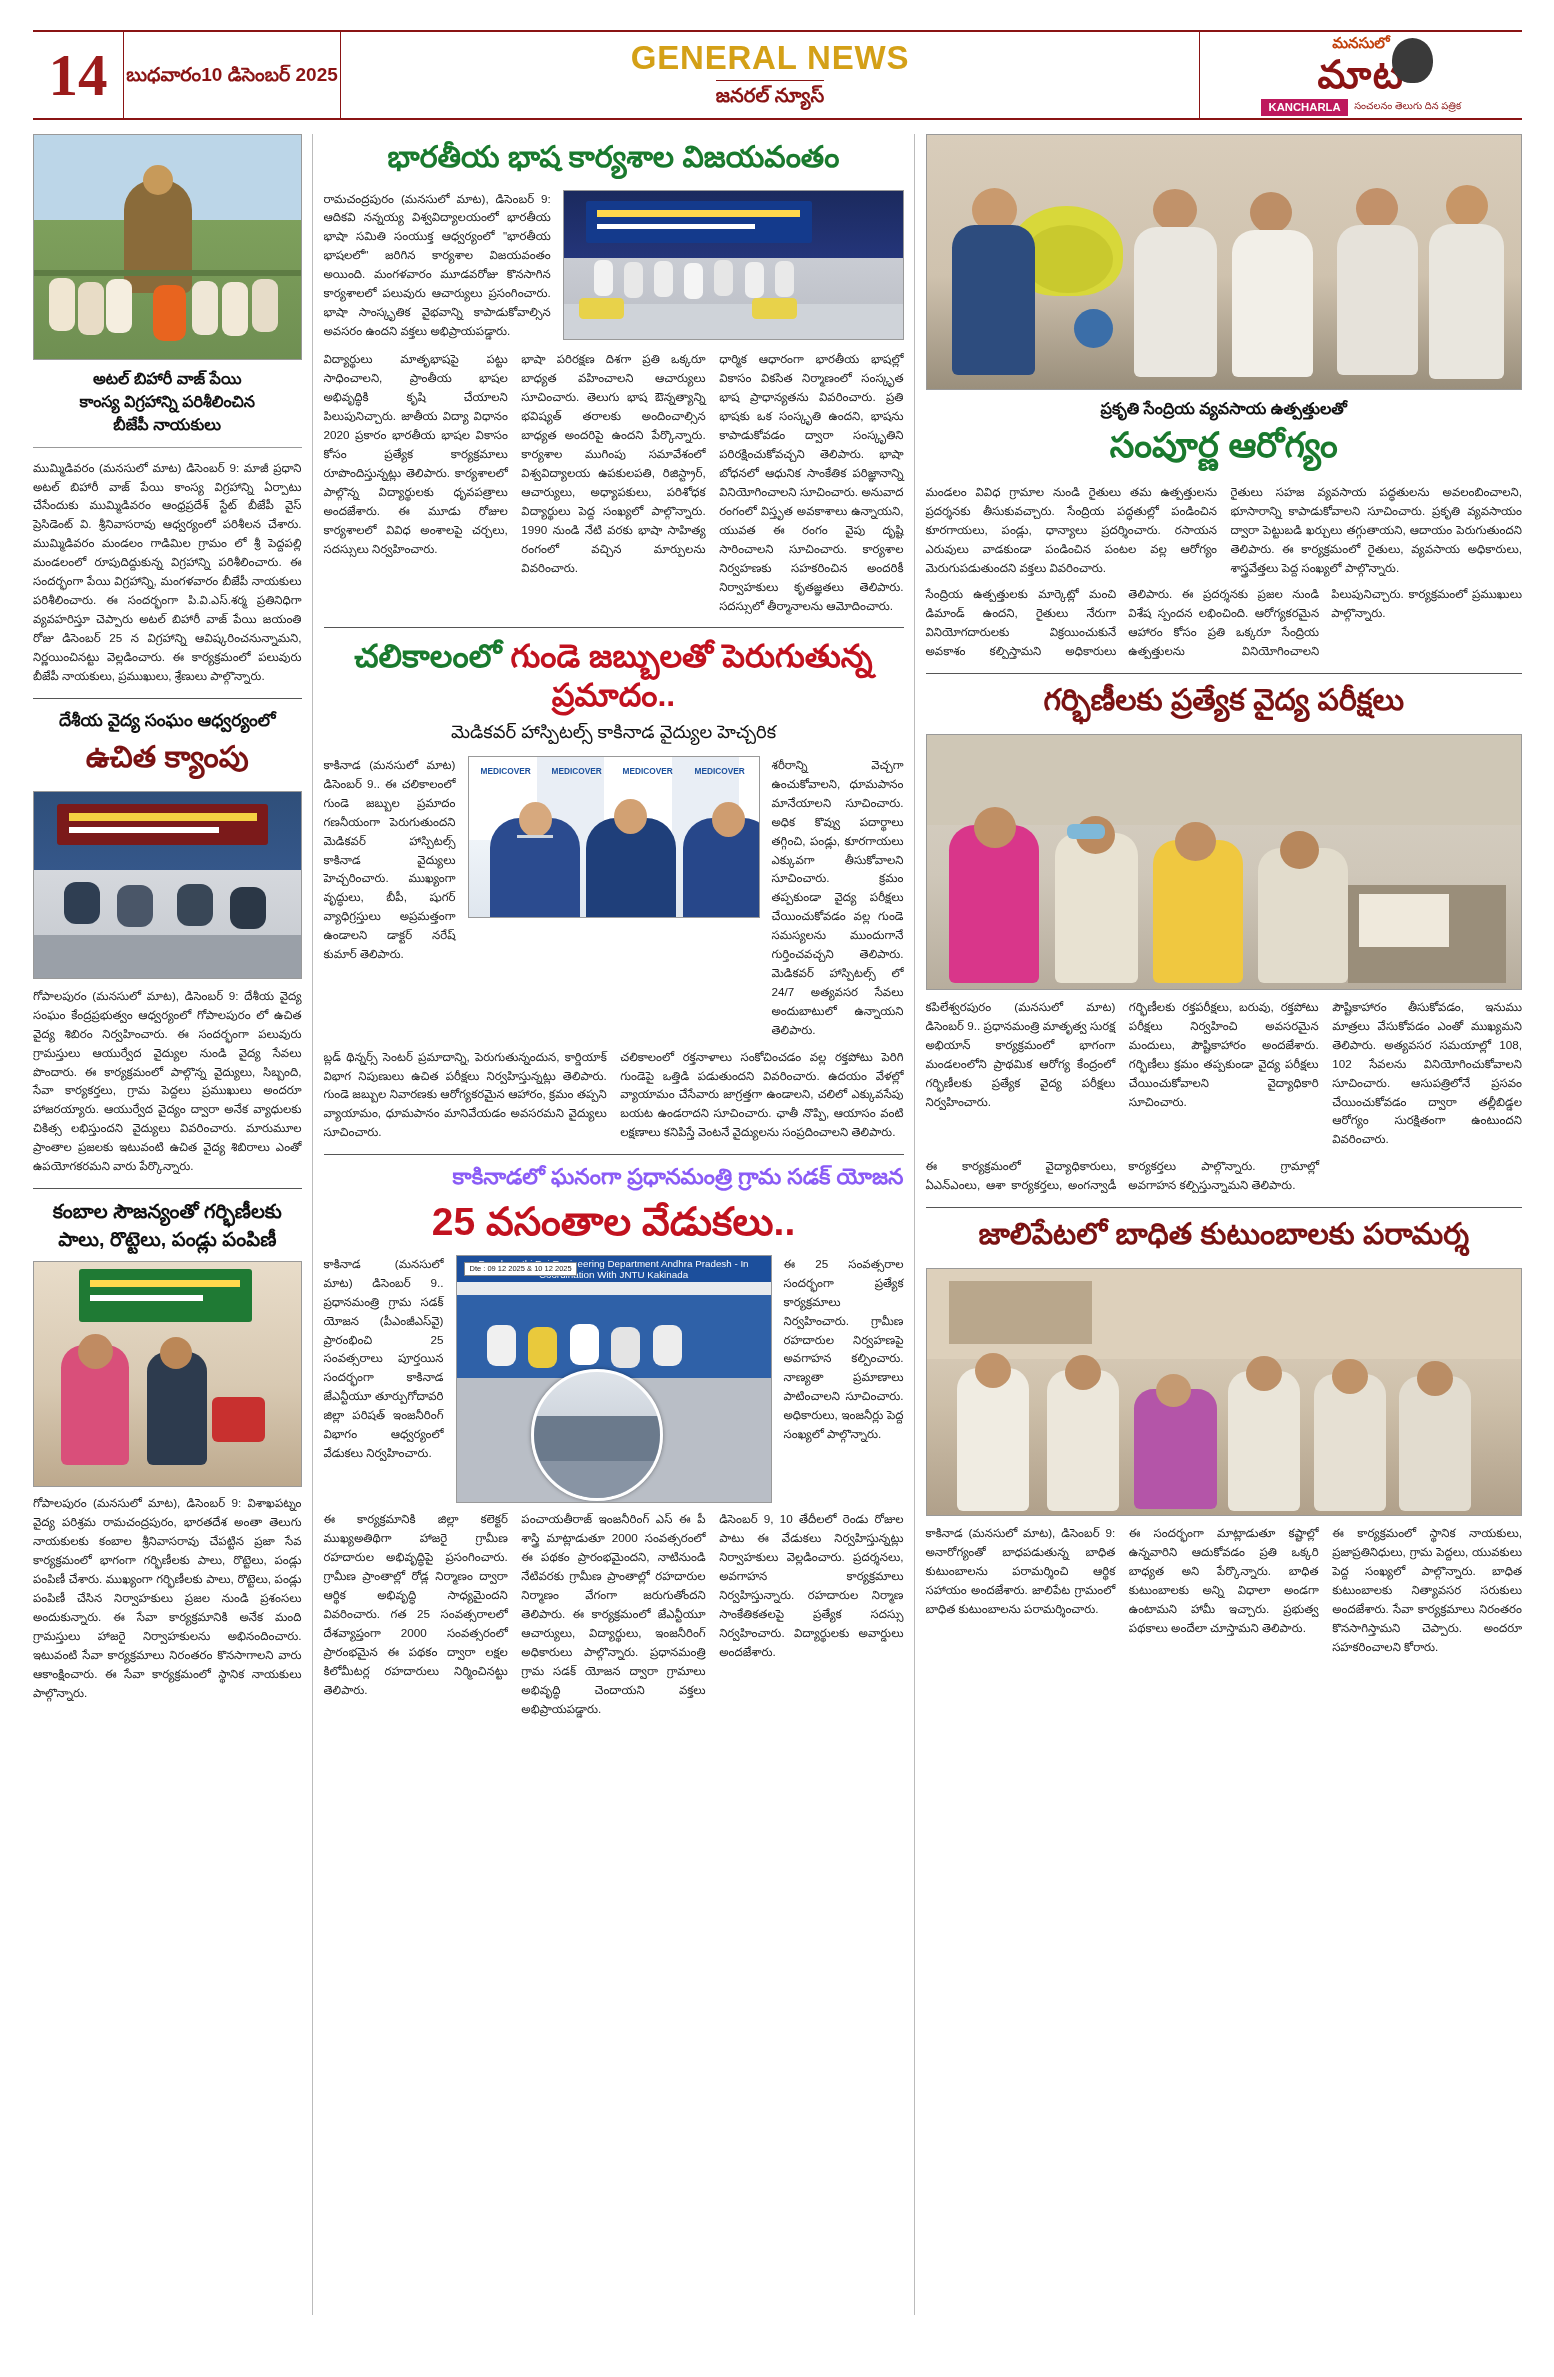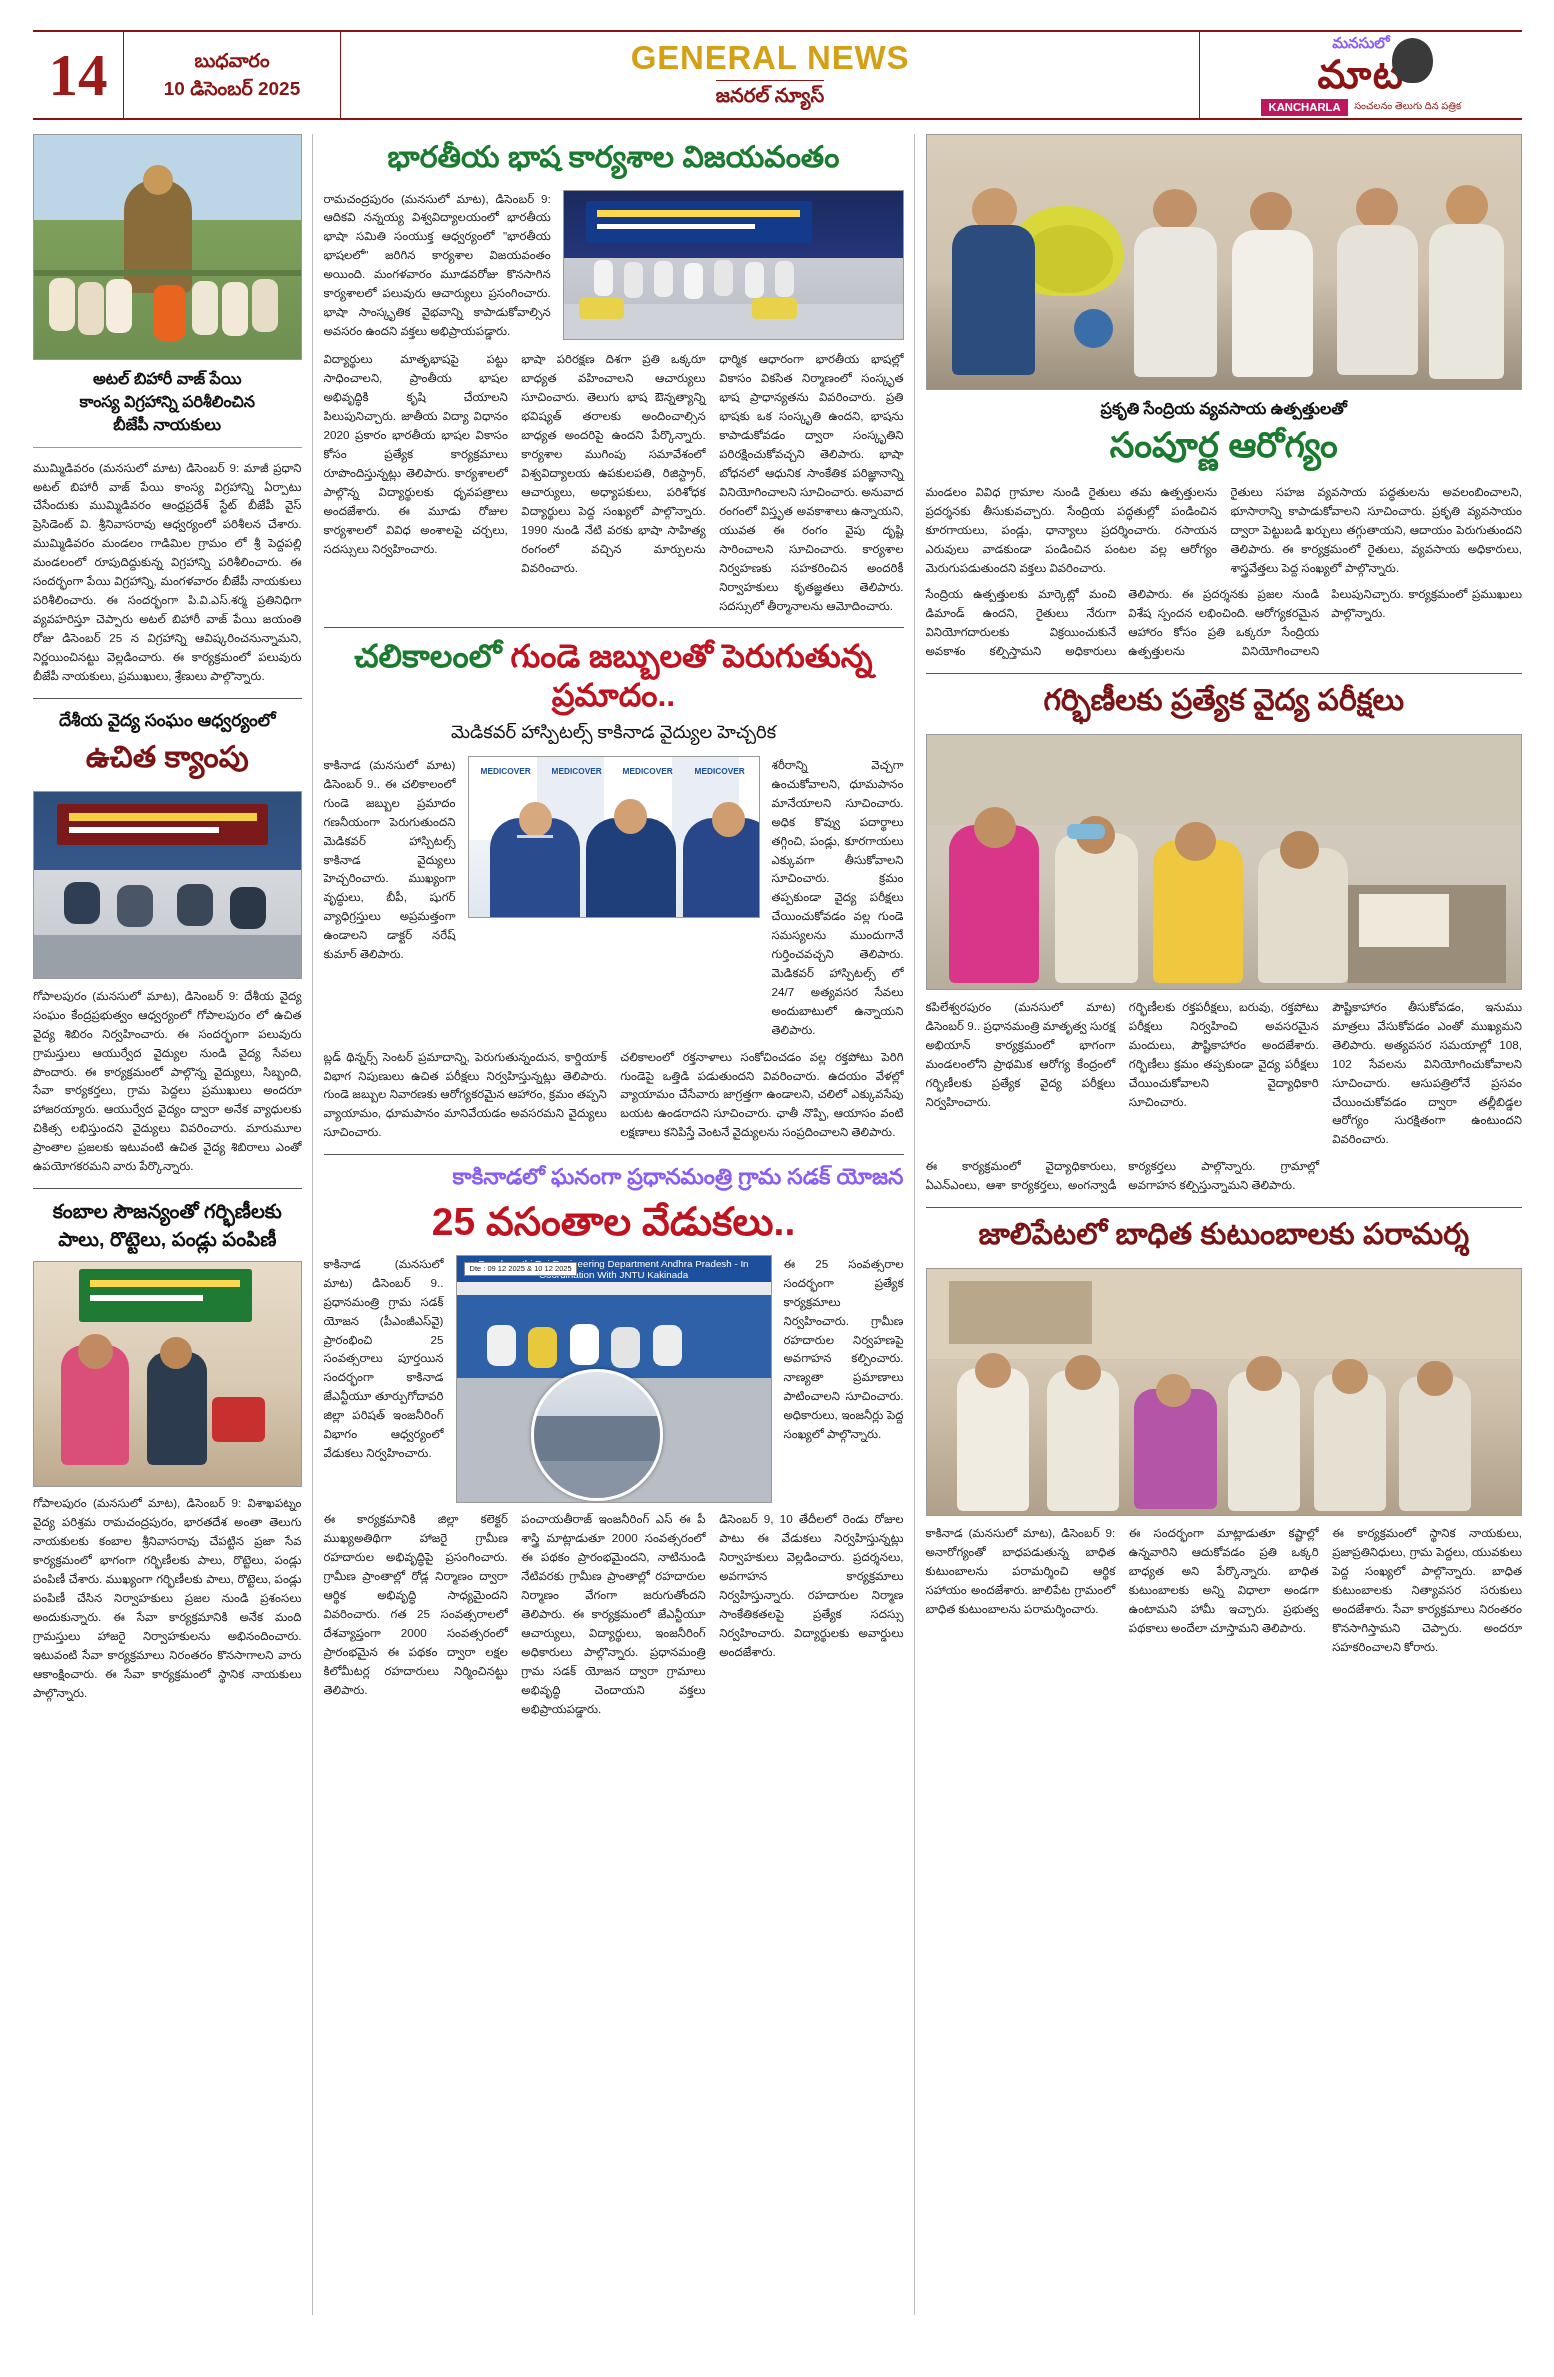--- a/index.html
+++ b/index.html
@@ -34,21 +34,21 @@
     align-items: center;
     justify-content: center;
     font-size: 59px;
     font-weight: bold;
     color: #9b1b1b;
     font-family: "Liberation Serif", serif;
   }
   .mh-date {
     width: 218px;
     display: flex;
-    flex-direction: column;
+    flex-direction: row;
     align-items: center;
     justify-content: center;
     border-left: 1.5px solid #8a1414;
     border-right: 1.5px solid #8a1414;
     color: #8a1414;
     font-size: 19px;
     line-height: 1.5;
     font-weight: bold;
   }
   .mh-center {
@@ -77,21 +77,21 @@
     width: 323px;
     border-left: 1.5px solid #8a1414;
     display: flex;
     flex-direction: column;
     align-items: center;
     justify-content: center;
     position: relative;
   }
   .logo-small {
     font-size: 15px;
-    color: #8b5cf6;
+    color: #c2410c;
     font-weight: bold;
   }
   .logo-big {
     font-size: 39px;
     font-weight: bold;
     color: #8a1414;
     line-height: 1;
     letter-spacing: 1.5px;
   }
   .logo-strip {

